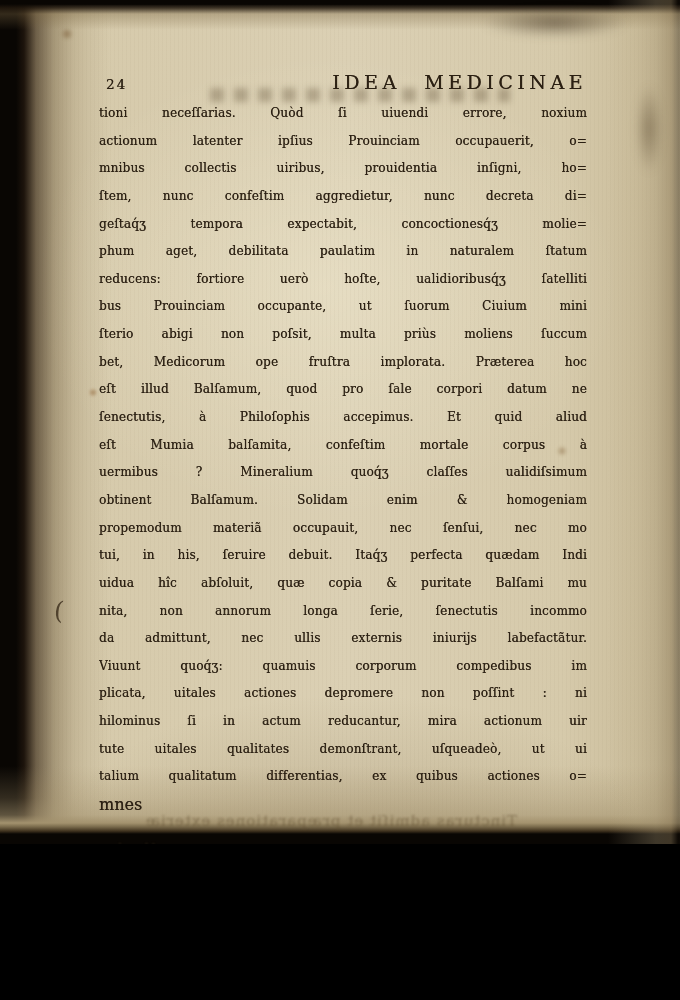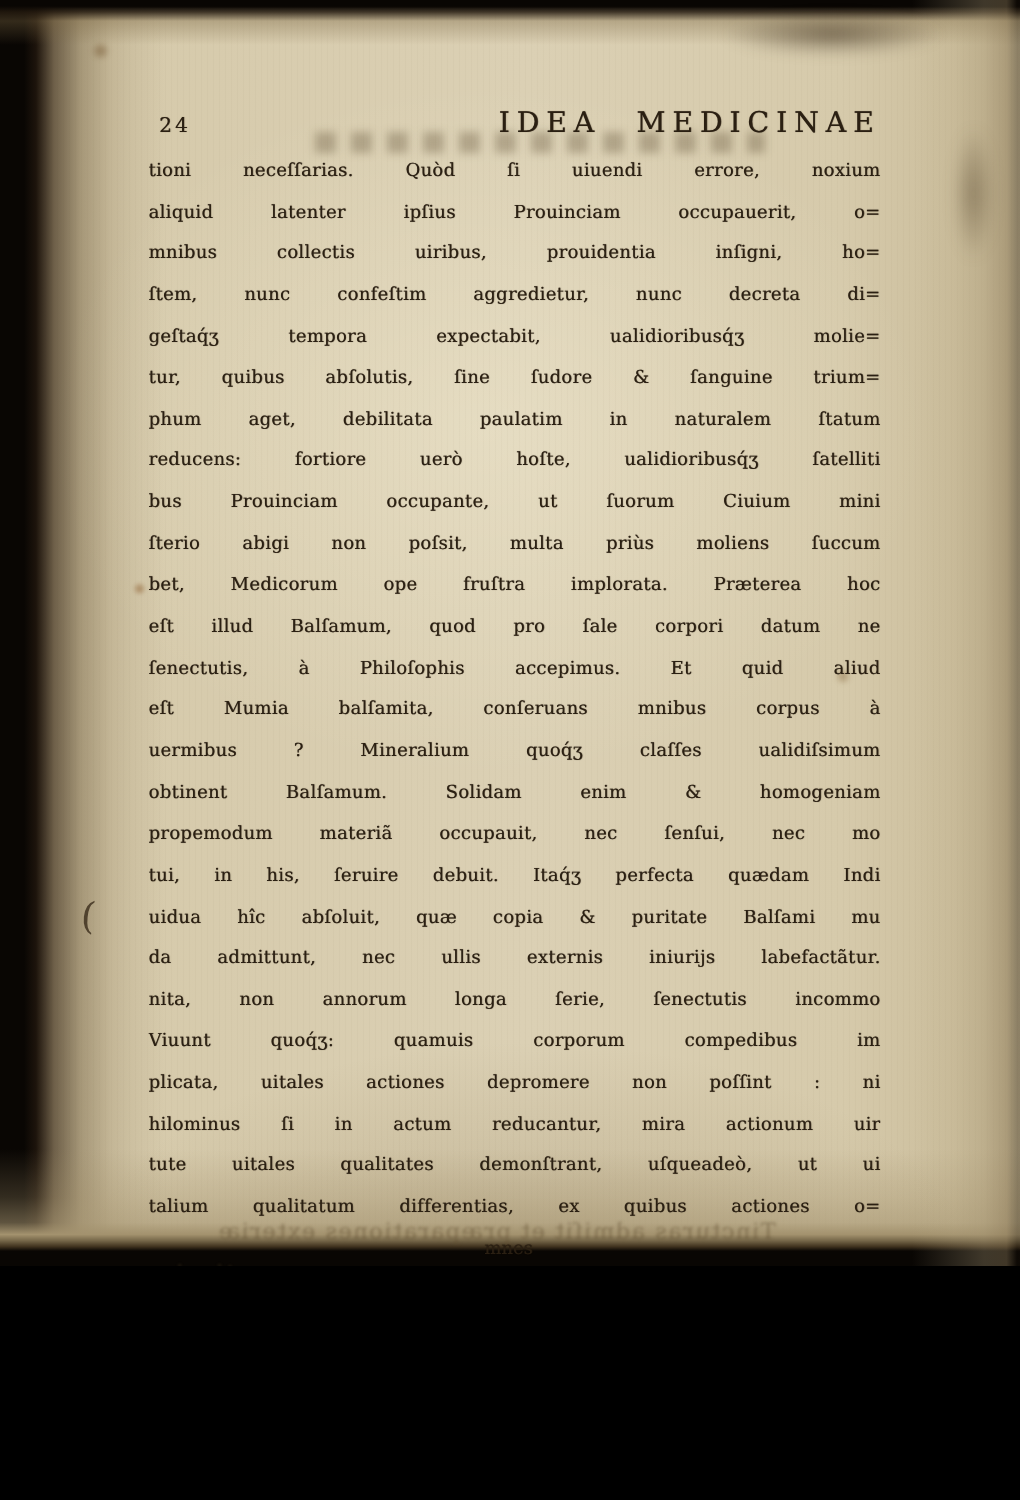--- a/index.html
+++ b/index.html
@@ -49,22 +49,22 @@
     background:radial-gradient(circle,rgba(120,85,42,0.45),rgba(120,85,42,0) 70%);}
   
   .ink{color:#2a1f12;text-shadow:0.3px 0.3px 0.5px rgba(42,30,16,0.75);}
   #page-number{position:absolute;left:106px;top:76px;font-size:13.5px;letter-spacing:2px;}
   #running-title{position:absolute;left:99px;top:71px;width:488px;text-align:right;
     font-size:19px;letter-spacing:4.5px;word-spacing:13px;}
   #text-block{position:absolute;left:99px;top:100px;width:488px;}
   .line{height:27.65px;line-height:27.65px;font-size:12px;letter-spacing:0.2px;
     text-align:justify;text-align-last:justify;text-justify:inter-word;
     overflow:hidden;white-space:nowrap;}
-  #catchword-line{height:27.65px;line-height:27.65px;font-size:12px;
-    text-align:center;padding-right:8px;}
+  #catchword-line{height:27.65px;line-height:27.65px;font-size:16px;
+    text-align:left;padding-right:8px;}
   #margin-mark{position:absolute;left:54px;top:596px;font-size:25px;
     color:rgba(58,44,26,0.8);transform:rotate(6deg);}
   
   .ghost{position:absolute;color:rgba(96,78,48,0.50);filter:blur(1.1px);
     transform:scaleX(-1);font-size:15px;letter-spacing:1px;white-space:nowrap;}
   #ghost-1{left:92px;top:812px;width:478px;text-align:center;}
   #ghost-2{left:96px;top:840px;width:80px;text-align:center;}
   #ghost-title{position:absolute;left:210px;top:88px;width:300px;height:14px;filter:blur(3px);
     background:repeating-linear-gradient(90deg,rgba(80,64,38,0.30) 0 14px,rgba(80,64,38,0) 14px 24px);}
 </style>
@@ -89,40 +89,39 @@
 
   <div id="ghost-title"></div>
 
   <div id="page-number" class="ink">24</div>
   <div id="running-title" class="ink">IDEA MEDICINAE</div>
 
   <div id="margin-mark">(</div>
 
   <div id="text-block" class="ink">
     <div class="line">tioni neceſſarias. Quòd ſi uiuendi errore, noxium</div>
-    <div class="line">aliquid latenter ipſius Prouinciam occupauerit, o=</div>
+    <div class="line">actionum latenter ipſius Prouinciam occupauerit, o=</div>
     <div class="line">mnibus collectis uiribus, prouidentia inſigni, ho=</div>
     <div class="line">ſtem, nunc confeſtim aggredietur, nunc decreta di=</div>
-    <div class="line">geſtaq́ʒ tempora expectabit, ualidioribusq́ʒ molie=</div>
-    <div class="line">tur, quibus abſolutis, ſine ſudore &amp; ſanguine trium=</div>
+    <div class="line">geſtaq́ʒ tempora expectabit, concoctionesq́ʒ molie=</div>
     <div class="line">phum aget, debilitata paulatim in naturalem ſtatum</div>
     <div class="line">reducens: fortiore uerò hoſte, ualidioribusq́ʒ ſatelliti</div>
     <div class="line">bus Prouinciam occupante, ut ſuorum Ciuium mini</div>
     <div class="line">ſterio abigi non poſsit, multa priùs moliens ſuccum</div>
     <div class="line">bet, Medicorum ope fruſtra implorata. Præterea hoc</div>
     <div class="line">eſt illud Balſamum, quod pro ſale corpori datum ne</div>
     <div class="line">ſenectutis, à Philoſophis accepimus. Et quid aliud</div>
-    <div class="line">eſt Mumia balſamita, conſeruans mnibus corpus à</div>
+    <div class="line">eſt Mumia balſamita, confeſtim mortale corpus à</div>
     <div class="line">uermibus ? Mineralium quoq́ʒ claſſes ualidiſsimum</div>
     <div class="line">obtinent Balſamum. Solidam enim &amp; homogeniam</div>
     <div class="line">propemodum materiã occupauit, nec ſenſui, nec mo</div>
     <div class="line">tui, in his, ſeruire debuit. Itaq́ʒ perfecta quædam Indi</div>
     <div class="line">uidua hîc abſoluit, quæ copia &amp; puritate Balſami mu</div>
+    <div class="line">nita, non annorum longa ſerie, ſenectutis incommo</div>
     <div class="line">da admittunt, nec ullis externis iniurijs labefactãtur.</div>
-    <div class="line">nita, non annorum longa ſerie, ſenectutis incommo</div>
     <div class="line">Viuunt quoq́ʒ: quamuis corporum compedibus im</div>
     <div class="line">plicata, uitales actiones depromere non poſſint : ni</div>
     <div class="line">hilominus ſi in actum reducantur, mira actionum uir</div>
     <div class="line">tute uitales qualitates demonſtrant, uſqueadeò, ut ui</div>
     <div class="line">talium qualitatum differentias, ex quibus actiones o=</div>
     <div id="catchword-line">mnes</div>
   </div>
 
   <div id="ghost-1" class="ghost">Tincturas admiſit et præparationes exteriæ</div>
   <div id="ghost-2" class="ghost">tioni</div>

